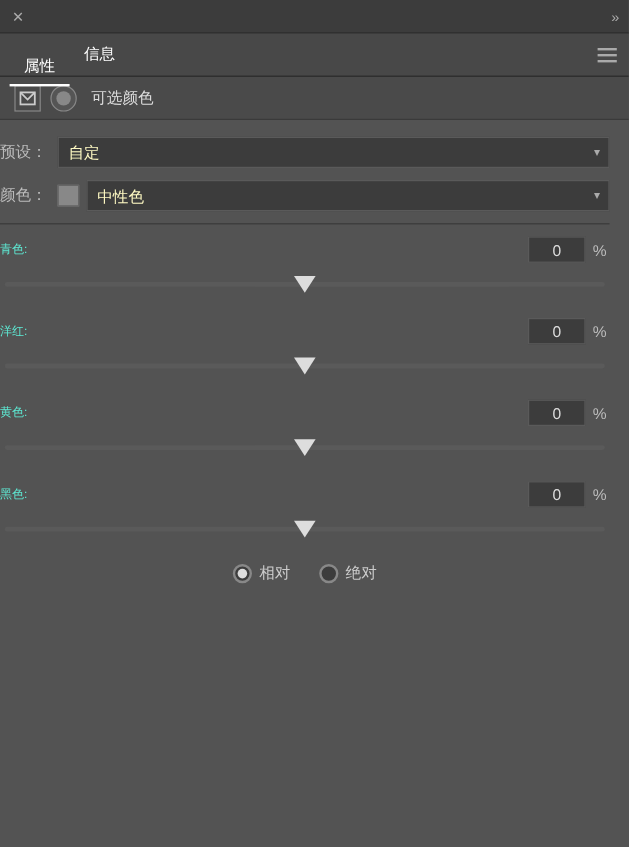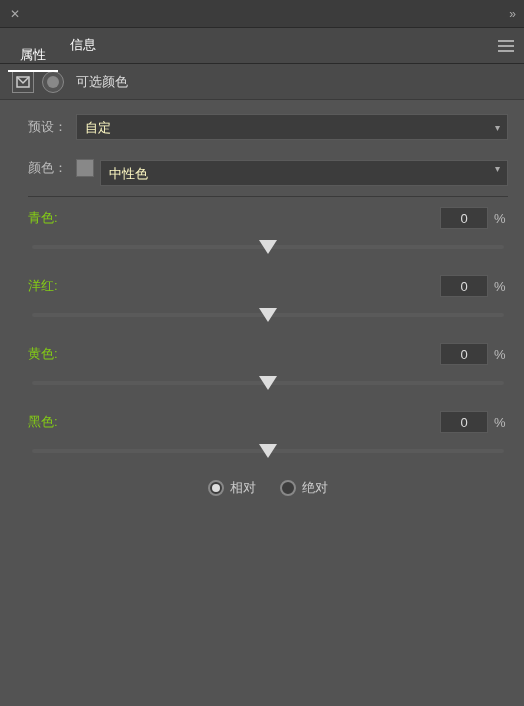--- a/index.html
+++ b/index.html
@@ -115,21 +115,21 @@
       background: #888;
     }
     .panel-header-title {
       color: #ddd;
       font-size: 13px;
       margin-left: 4px;
     }
 
     
     .content {
-      padding: 14px 16px 16px 28px;
+      padding: 14px 16px 16px 0;
     }
 
     
     .form-row {
       display: flex;
       align-items: center;
       margin-bottom: 10px;
     }
     .form-label {
       color: #bbb;
@@ -176,22 +176,22 @@
     
     .slider-section {
       margin-bottom: 14px;
     }
     .slider-top-row {
       display: flex;
       align-items: center;
       margin-bottom: 4px;
     }
     .slider-label {
-      color: #84cc16;
-      font-size: 13px;
+      color: #5eead4;
+      font-size: 10px;
       min-width: 48px;
     }
     .slider-spacer { flex: 1; }
     .value-input {
       width: 48px;
       background: #3c3c3c;
       border: 1px solid #5a5a5a;
       color: #ddd;
       font-size: 13px;
       text-align: center;
@@ -325,21 +325,21 @@
         <option>自定</option>
       </select>
       <span class="select-arrow">▾</span>
     </div>
   </div>
 
   <div class="form-row">
     <span class="form-label">颜色：</span>
     <div class="select-wrap" style="display:flex;align-items:center;position:relative;">
       <div class="color-swatch"></div>
-      <select class="select-box" style="flex:1;margin-top:10px;">
+      <select class="select-box" style="flex:1;">
         <option>中性色</option>
         <option>红色</option>
         <option>黄色</option>
         <option>绿色</option>
         <option>青色</option>
         <option>蓝色</option>
         <option>洋红色</option>
         <option>白色</option>
         <option>黑色</option>
       </select>

